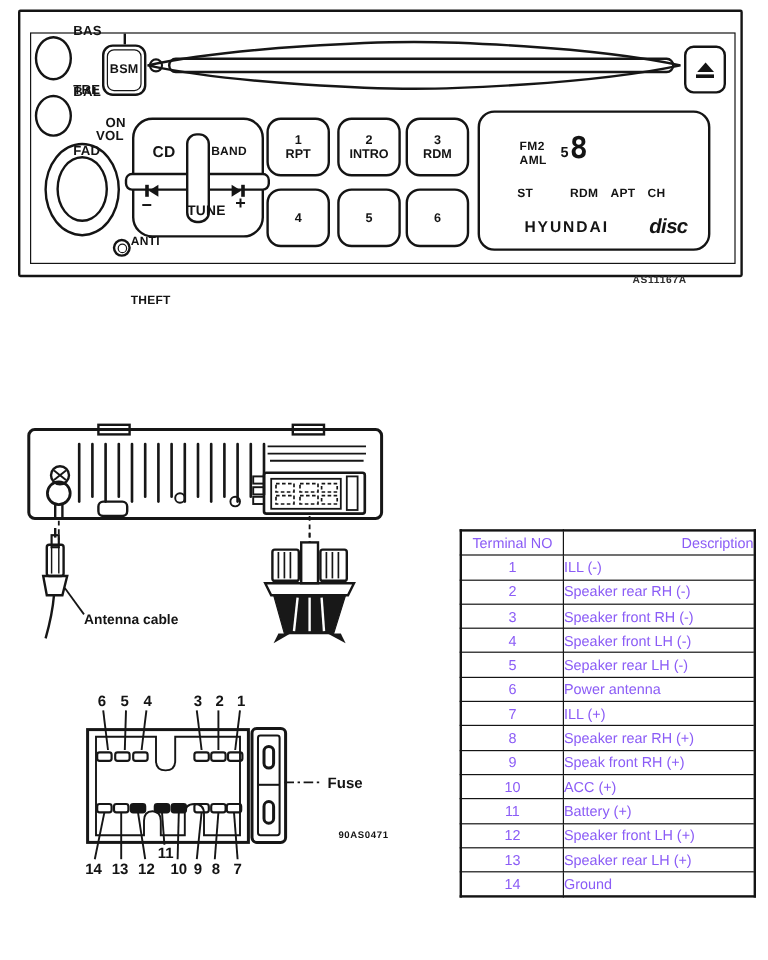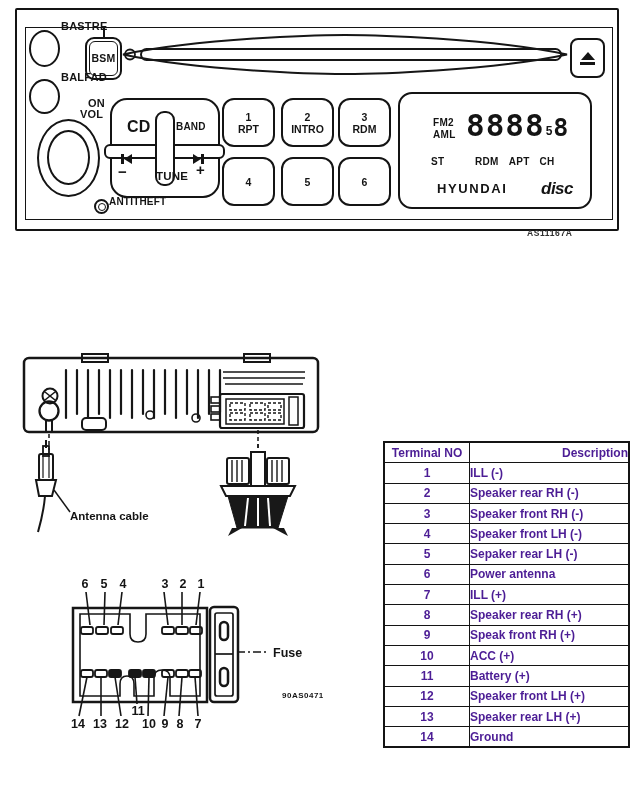--- a/index.html
+++ b/index.html
@@ -7,21 +7,21 @@
           font-family:"Liberation Sans",sans-serif;color:#141414;}
   .abs{position:absolute;}
 
   
   .panel-outer{left:15px;top:8px;width:600px;height:219px;border:2.5px solid #141414;border-radius:2px;}
   .panel-inner{left:25px;top:27px;width:586px;height:191px;border:1.7px solid #141414;}
   .knob{border:2px solid #141414;border-radius:50%;background:#fff;}
   .knob-bas{left:29px;top:30px;width:27px;height:33px;}
   .knob-bal{left:29px;top:79px;width:27px;height:31px;}
   .lbl{font-weight:700;font-size:11px;line-height:11px;letter-spacing:.2px;}
-  .lbl-stack{display:flex;flex-direction:row;}
+  .lbl-stack{display:flex;flex-direction:column;gap:38px;}
   .bsm-btn{left:85px;top:37px;width:33px;height:39px;border:2px solid #141414;border-radius:9px;
            display:flex;align-items:center;justify-content:center;}
   .bsm-inner{position:absolute;inset:2px;border:1.2px solid #141414;border-radius:6px;}
   .bsm-tick{left:103px;top:28px;width:2px;height:9px;background:#141414;}
   .eject-btn{left:570px;top:38px;width:31px;height:36px;border:2px solid #141414;border-radius:8px;
              display:flex;flex-direction:column;align-items:center;justify-content:center;}
   .eject-tri{width:0;height:0;border-left:7px solid transparent;border-right:7px solid transparent;
              border-bottom:8px solid #141414;}
   .eject-bar{width:15px;height:3px;background:#141414;margin-top:2px;}
   .vol-outer{left:37px;top:119px;width:59px;height:74px;border:2.4px solid #141414;border-radius:50%;}
@@ -49,21 +49,21 @@
 
   
   svg{overflow:visible;}
   svg .s{stroke:#161616;fill:none;}
   svg text{font-family:"Liberation Sans",sans-serif;font-weight:700;fill:#141414;}
 
   
   .table-wrap{left:383px;top:441px;width:250px;}
   .table-title{font-size:12.5px;font-weight:700;margin:0 0 8px 14px;letter-spacing:.2px;}
   table.conn{border-collapse:collapse;width:247px;table-layout:fixed;}
-  table.conn th,table.conn td{border:1.8px solid #141414;font-size:12px;font-weight:700;color:#4c1d95;
+  table.conn th,table.conn td{border:1.8px solid #141414;font-size:12px;font-weight:400;color:#8b5cf6;
         height:19.3px;padding:0;}
   table.conn{border:2.5px solid #141414;}
   th.col-term,td.col-term{width:84px;text-align:center;}
   th.col-desc{text-align:right;}
   td.col-desc{text-align:left;padding-left:8px;}
 </style>
 </head>
 <body>
 
 <div id="canvas">
@@ -109,21 +109,21 @@
     <div class="antitheft-dot"></div>
   </div>
   <div class="abs lbl lbl-stack" style="left:109px;top:197px;font-size:10px;line-height:10.5px;font-weight:800;">
     <span>ANTI</span>
     <span>THEFT</span>
   </div>
 
   <div class="abs cluster"></div>
   <div class="abs cluster-bar"></div>
   <div class="abs cluster-pill"></div>
-  <div class="abs lbl" style="left:127px;top:121px;font-size:16px;">CD</div>
+  <div class="abs lbl" style="left:127px;top:121px;font-size:13px;">CD</div>
   <div class="abs lbl" style="left:176px;top:121px;font-size:10px;">BAND</div>
   <div class="abs skip" style="left:121px;top:154px;">
     <span class="bar"></span>
       <span class="tri-left"></span>
   </div>
   <div class="abs skip" style="left:193px;top:154px;">
     <span class="tri-right"></span>
       <span class="bar"></span>
   </div>
   <div class="abs lbl" style="left:118px;top:166px;font-size:15px;">−</div>
@@ -149,21 +149,20 @@
     <span>5</span>
   </div>
   <div class="abs preset" style="left:338px;top:157px;">
     <span>6</span>
   </div>
 
   <div class="abs display"></div>
   <div class="abs disp-small" style="left:433px;top:117px;">FM2</div>
   <div class="abs disp-small" style="left:433px;top:129px;">AML</div>
   <div class="abs digits" style="left:466px;top:112px;">
-    <span class="dig-main">8888</span>
     <span class="dig-small">5</span>
     <span class="dig-last">8</span>
   </div>
   <div class="abs disp-small" style="left:431px;top:156px;">ST</div>
   <div class="abs" style="left:475px;top:156px;display:flex;gap:10px;">
     <span class="disp-small">RDM</span>
     <span class="disp-small">APT</span>
     <span class="disp-small">CH</span>
   </div>
   <div class="abs brand" style="left:437px;top:181px;">HYUNDAI</div>

